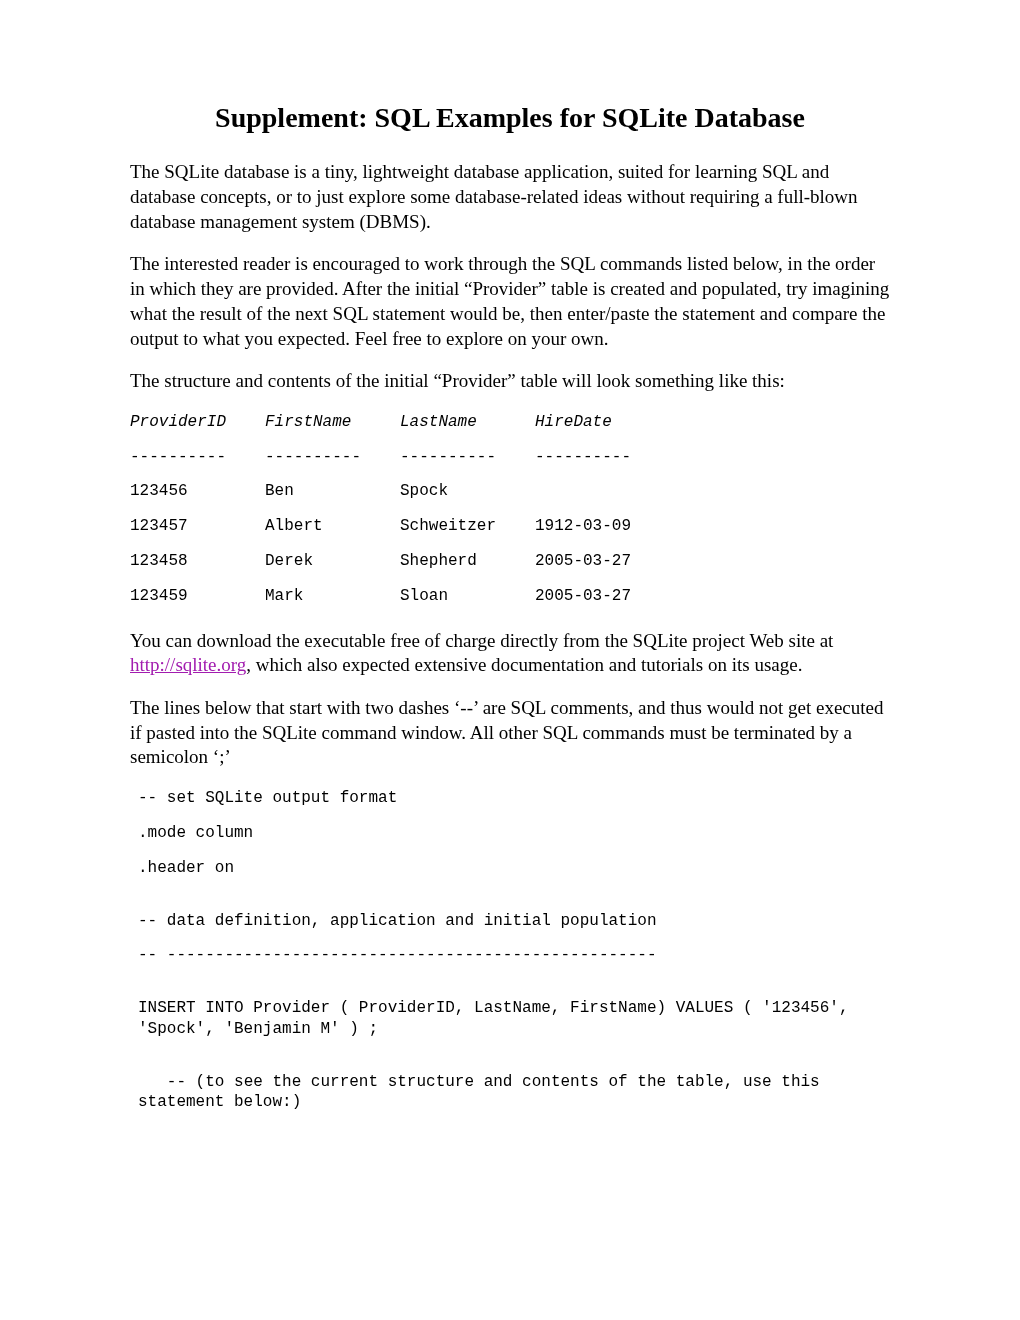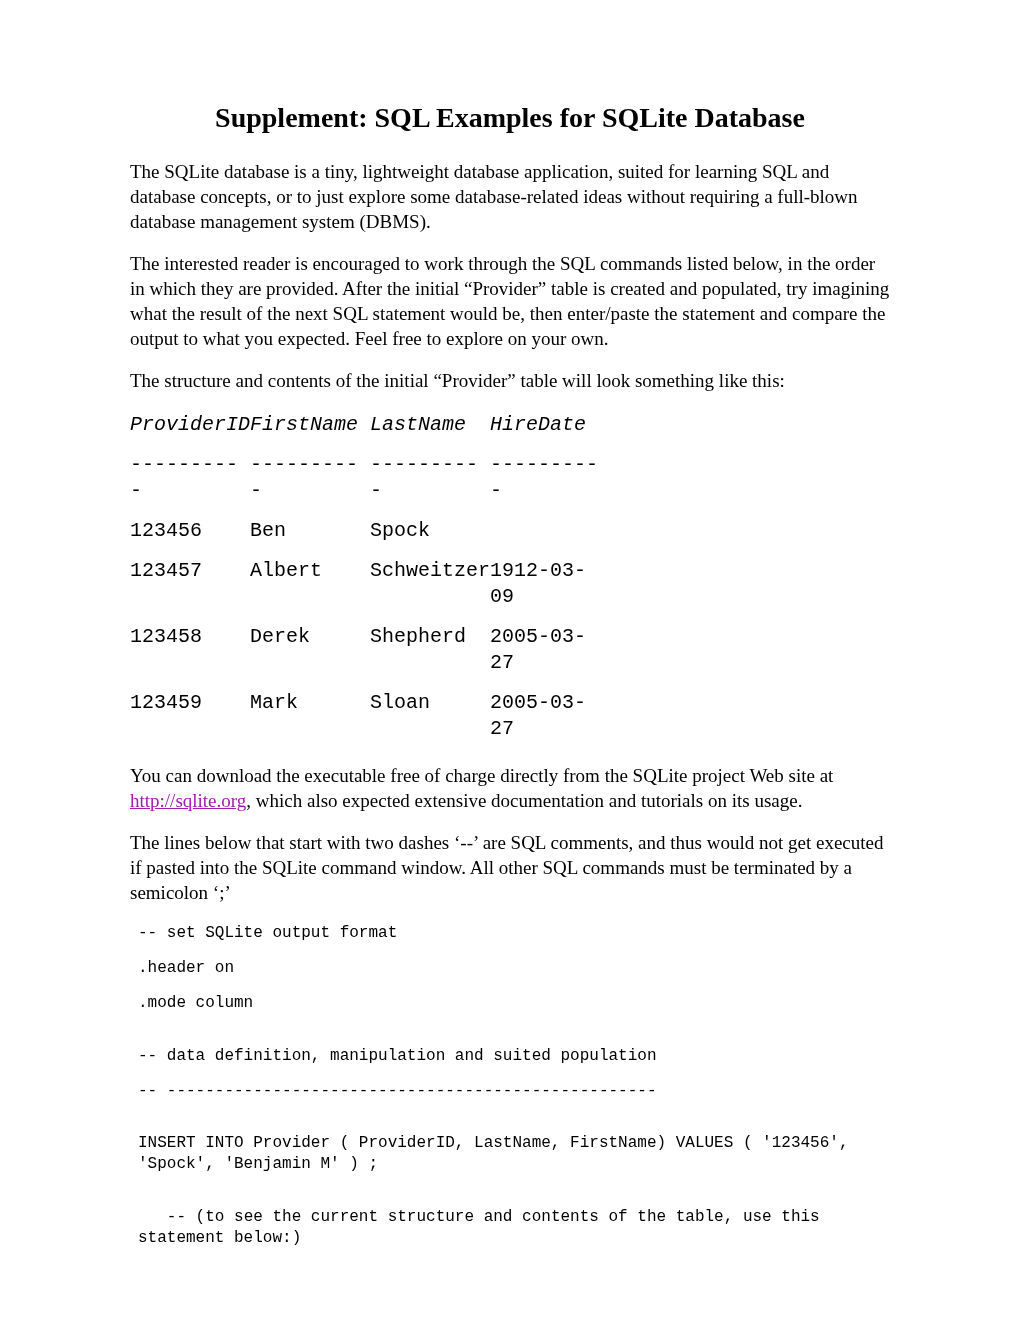--- a/index.html
+++ b/index.html
@@ -31,23 +31,24 @@
       font-size: 16px;
       white-space: pre-wrap;
       margin: 0 0 14px 0;
       line-height: 1.3;
     }
     .table-container {
       margin: 16px 0 22px 0;
     }
     .table-row {
       font-family: "Courier New", Courier, monospace;
-      font-size: 20px;
+      font-size: 16px;
       margin: 0 0 14px 0;
       display: flex;
+      gap: 15px;
     }
     .table-row:last-child {
       margin-bottom: 0;
     }
     .table-row.header {
       font-style: italic;
     }
     .col0 { width: 120px; }
     .col1 { width: 120px; }
     .col2 { width: 120px; }
@@ -117,22 +118,22 @@
 </div>
 
 <p>
   <span>You can download the executable free of charge directly from the SQLite project Web site at </span><a href="#">http://sqlite.org</a><span>, which also expected extensive documentation and tutorials on its usage.</span>
 </p>
 
 <p>The lines below that start with two dashes ‘--’ are SQL comments, and thus would not get executed if pasted into the SQLite command window. All other SQL commands must be terminated by a semicolon ‘;’</p>
 
 <div class="code-section">
   <div class="mono-block">-- set SQLite output format</div>
+  <div class="mono-block">.mode column</div>
   <div class="mono-block">.header on</div>
-  <div class="mono-block">.mode column</div>
   <div class="gap"></div>
-  <div class="mono-block">-- data definition, manipulation and suited population</div>
+  <div class="mono-block">-- data definition, application and initial population</div>
   <div class="mono-block">-- ---------------------------------------------------</div>
   <div class="gap"></div>
   <div class="mono-block">INSERT INTO Provider ( ProviderID, LastName, FirstName) VALUES ( '123456', 'Spock', 'Benjamin M' ) ;</div>
   <div class="gap"></div>
   <div class="mono-block">   -- (to see the current structure and contents of the table, use this statement below:)</div>
 </div>
 
 </body></html>

